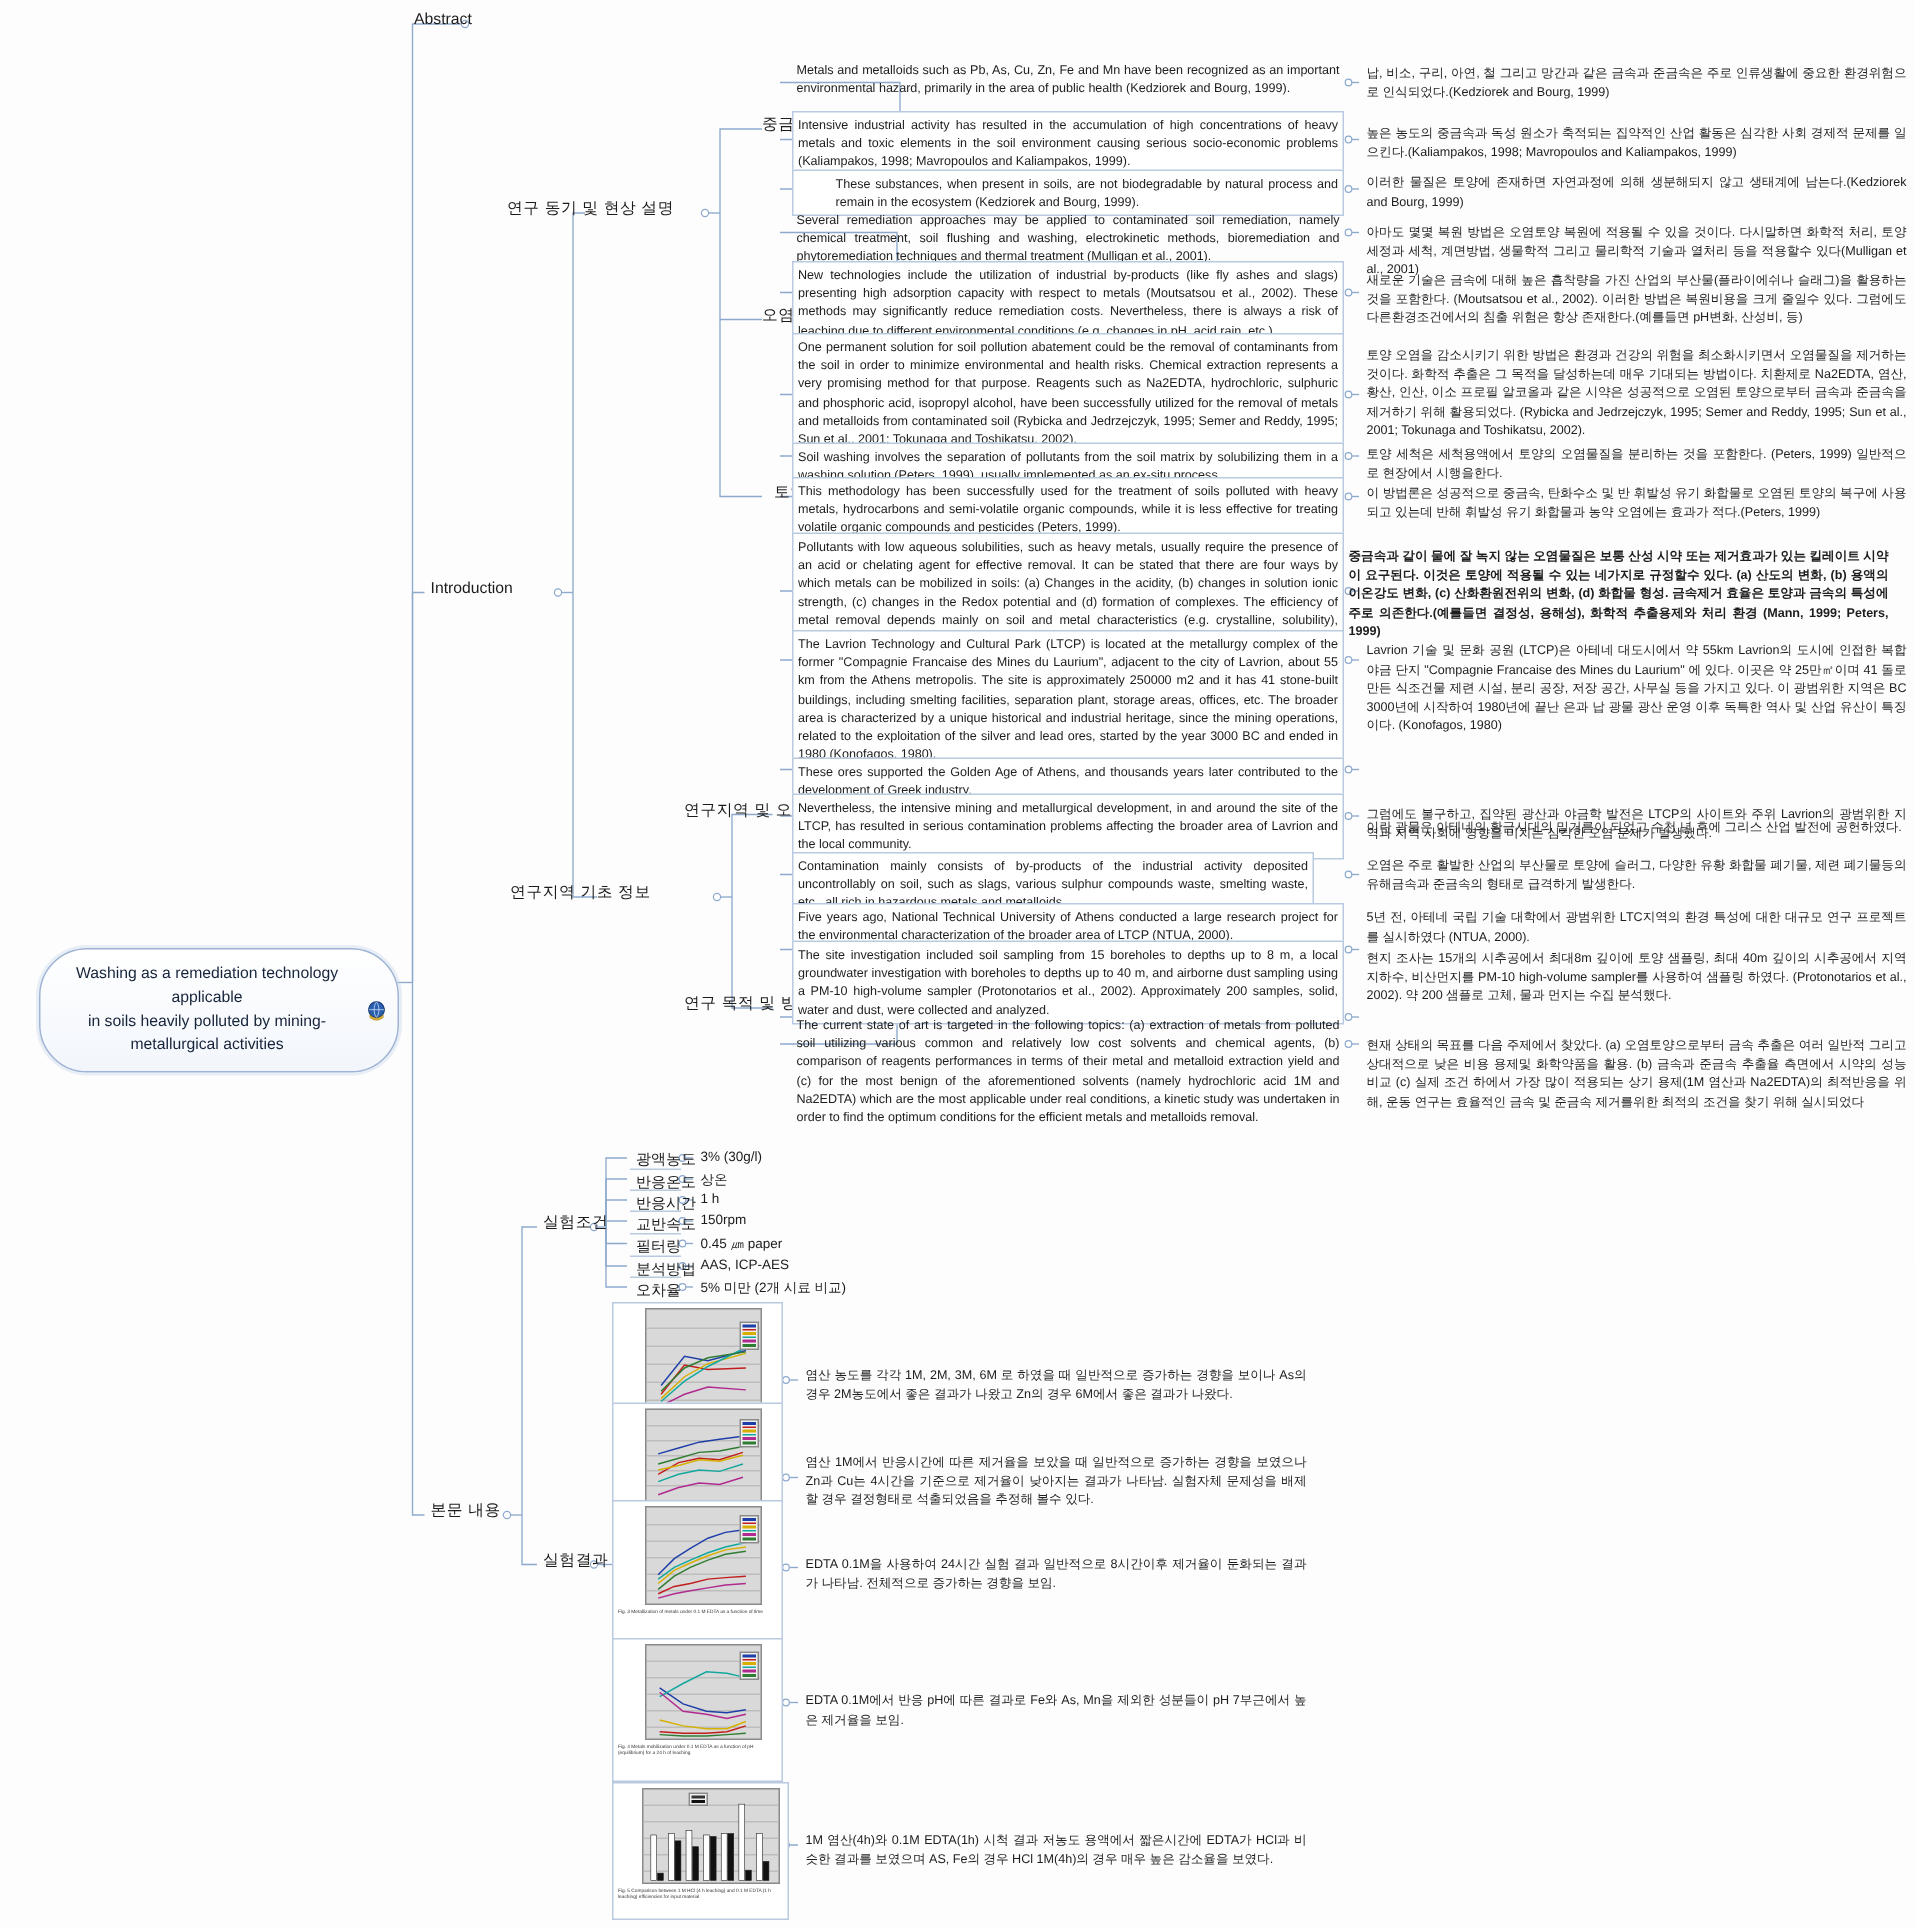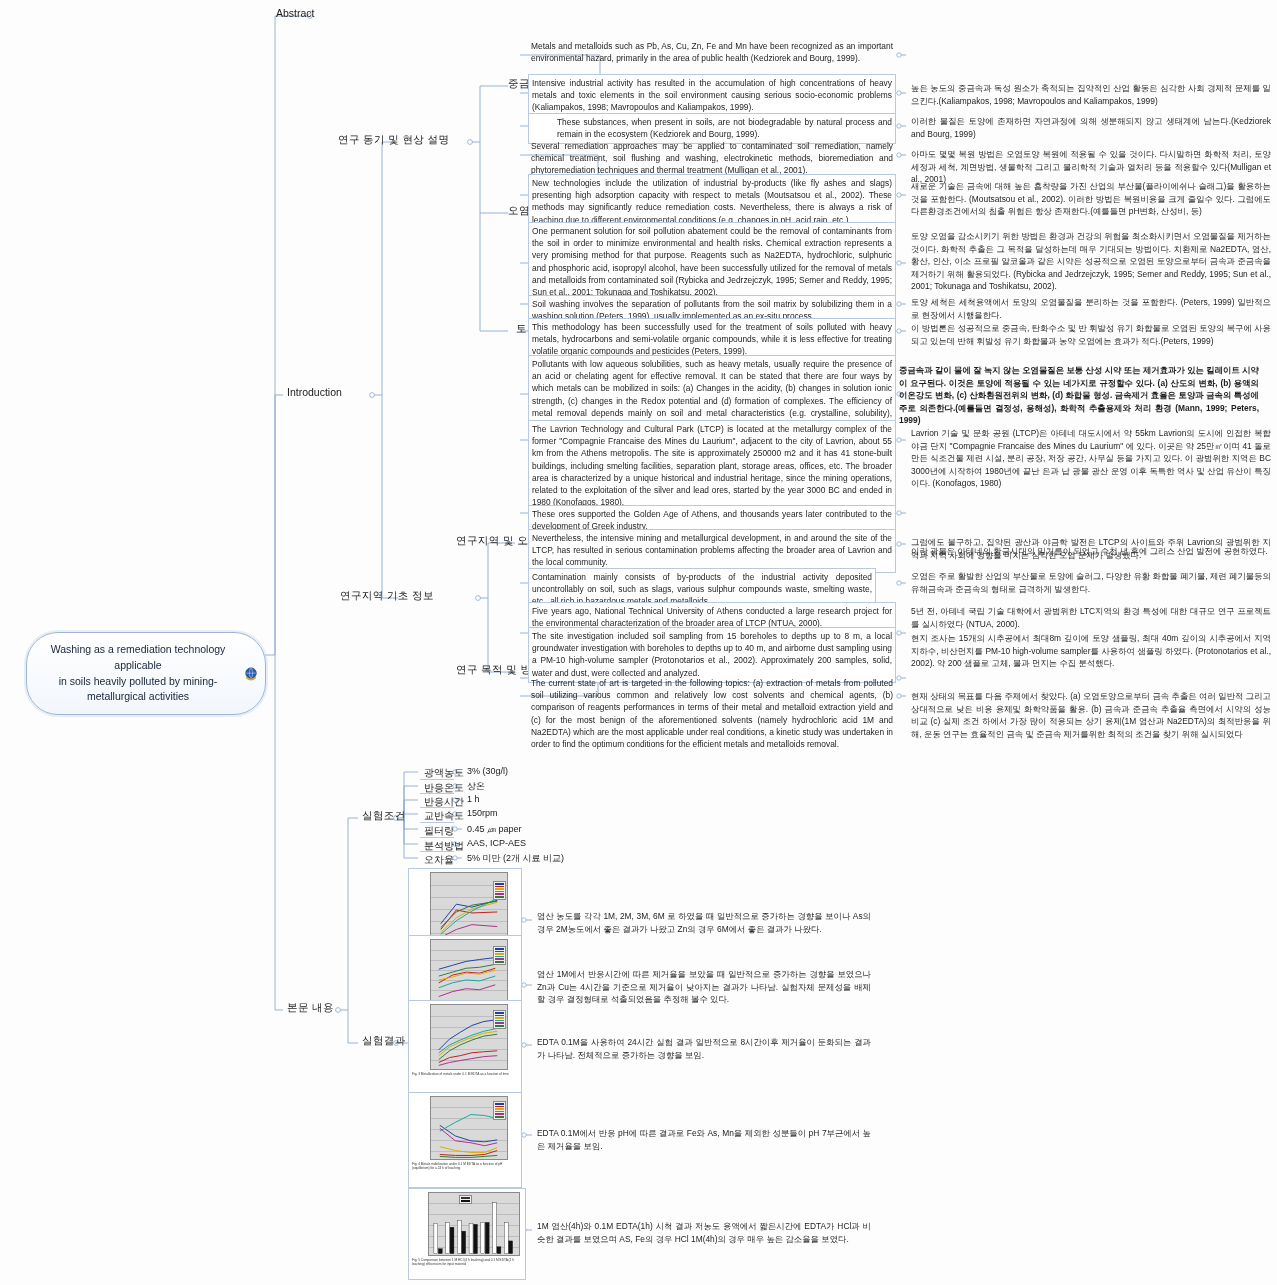--- a/index.html
+++ b/index.html
@@ -310,20 +310,21 @@
   <div class="node para boxed" style="left:528px; top:318px; width:368px;">This methodology has been successfully used for the treatment of soils polluted with heavy metals, hydrocarbons and semi-volatile organic compounds, while it is less effective for treating volatile organic compounds and pesticides (Peters, 1999).</div>
   <div class="node para boxed" style="left:528px; top:355px; width:368px;">Pollutants with low aqueous solubilities, such as heavy metals, usually require the presence of an acid or chelating agent for effective removal. It can be stated that there are four ways by which metals can be mobilized in soils: (a) Changes in the acidity, (b) changes in solution ionic strength, (c) changes in the Redox potential and (d) formation of complexes. The efficiency of metal removal depends mainly on soil and metal characteristics (e.g. crystalline, solubility), extractant chemistry and processing conditions (Mann, 1999; Peters, 1999).</div>
   <div class="node para boxed" style="left:528px; top:420px; width:368px;">The Lavrion Technology and Cultural Park (LTCP) is located at the metallurgy complex of the former "Compagnie Francaise des Mines du Laurium", adjacent to the city of Lavrion, about 55 km from the Athens metropolis. The site is approximately 250000 m2 and it has 41 stone-built buildings, including smelting facilities, separation plant, storage areas, offices, etc. The broader area is characterized by a unique historical and industrial heritage, since the mining operations, related to the exploitation of the silver and lead ores, started by the year 3000 BC and ended in 1980 (Konofagos, 1980).</div>
   <div class="node para boxed" style="left:528px; top:505px; width:368px;">These ores supported the Golden Age of Athens, and thousands years later contributed to the development of Greek industry.</div>
   <div class="node para boxed" style="left:528px; top:529px; width:368px;">Nevertheless, the intensive mining and metallurgical development, in and around the site of the LTCP, has resulted in serious contamination problems affecting the broader area of Lavrion and the local community.</div>
   <div class="node para boxed" style="left:528px; top:568px; width:348px;">Contamination mainly consists of by-products of the industrial activity deposited uncontrollably on soil, such as slags, various sulphur compounds waste, smelting waste, etc., all rich in hazardous metals and metalloids.</div>
   <div class="node para boxed" style="left:528px; top:602px; width:368px;">Five years ago, National Technical University of Athens conducted a large research project for the environmental characterization of the broader area of LTCP (NTUA, 2000).</div>
   <div class="node para boxed" style="left:528px; top:627px; width:368px;">The site investigation included soil sampling from 15 boreholes to depths up to 8 m, a local groundwater investigation with boreholes to depths up to 40 m, and airborne dust sampling using a PM-10 high-volume sampler (Protonotarios et al., 2002). Approximately 200 samples, solid, water and dust, were collected and analyzed.</div>
   <div class="node para" style="left:528px; top:675px; width:368px;">The current state of art is targeted in the following topics: (a) extraction of metals from polluted soil utilizing various common and relatively low cost solvents and chemical agents, (b) comparison of reagents performances in terms of their metal and metalloid extraction yield and (c) for the most benign of the aforementioned solvents (namely hydrochloric acid 1M and Na2EDTA) which are the most applicable under real conditions, a kinetic study was undertaken in order to find the optimum conditions for the efficient metals and metalloids removal.</div>
 
+  <div class="node para ko" style="left:908px; top:40px; width:366px;">납, 비소, 구리, 아연, 철 그리고 망간과 같은 금속과 준금속은 주로 인류생활에 중요한 환경위험으로 인식되었다.(Kedziorek and Bourg, 1999)</div>
   <div class="node para ko" style="left:908px; top:80px; width:366px;">높은 농도의 중금속과 독성 원소가 축적되는 집약적인 산업 활동은 심각한 사회 경제적 문제를 일으킨다.(Kaliampakos, 1998; Mavropoulos and Kaliampakos, 1999)</div>
   <div class="node para ko" style="left:908px; top:113px; width:366px;">이러한 물질은 토양에 존재하면 자연과정에 의해 생분해되지 않고 생태계에 남는다.(Kedziorek and Bourg, 1999)</div>
   <div class="node para ko" style="left:908px; top:146px; width:366px;">아마도 몇몇 복원 방법은 오염토양 복원에 적용될 수 있을 것이다. 다시말하면 화학적 처리, 토양 세정과 세척, 계면방법, 생물학적 그리고 물리학적 기술과 열처리 등을 적용할수 있다(Mulligan et al., 2001)</div>
   <div class="node para ko" style="left:908px; top:178px; width:366px;">새로운 기술은 금속에 대해 높은 흡착량을 가진 산업의 부산물(플라이에쉬나 슬래그)을 활용하는 것을 포함한다. (Moutsatsou et al., 2002). 이러한 방법은 복원비용을 크게 줄일수 있다. 그럼에도 다른환경조건에서의 침출 위험은 항상 존재한다.(예를들면 pH변화, 산성비, 등)</div>
   <div class="node para ko" style="left:908px; top:228px; width:366px;">토양 오염을 감소시키기 위한 방법은 환경과 건강의 위험을 최소화시키면서 오염물질을 제거하는 것이다. 화학적 추출은 그 목적을 달성하는데 매우 기대되는 방법이다. 치환제로 Na2EDTA, 염산, 황산, 인산, 이소 프로필 알코올과 같은 시약은 성공적으로 오염된 토양으로부터 금속과 준금속을 제거하기 위해 활용되었다. (Rybicka and Jedrzejczyk, 1995; Semer and Reddy, 1995; Sun et al., 2001; Tokunaga and Toshikatsu, 2002).</div>
   <div class="node para ko" style="left:908px; top:294px; width:366px;">토양 세척은 세척용액에서 토양의 오염물질을 분리하는 것을 포함한다. (Peters, 1999) 일반적으로 현장에서 시행을한다.</div>
   <div class="node para ko" style="left:908px; top:320px; width:366px;">이 방법론은 성공적으로 중금속, 탄화수소 및 반 휘발성 유기 화합물로 오염된 토양의 복구에 사용되고 있는데 반해 휘발성 유기 화합물과 농약 오염에는 효과가 적다.(Peters, 1999)</div>
   <div class="node para ko" style="left:896px; top:362px; width:366px;font-weight:bold;">중금속과 같이 물에 잘 녹지 않는 오염물질은 보통 산성 시약 또는 제거효과가 있는 킬레이트 시약이 요구된다. 이것은 토양에 적용될 수 있는 네가지로 규정할수 있다. (a) 산도의 변화, (b) 용액의 이온강도 변화, (c) 산화환원전위의 변화, (d) 화합물 형성. 금속제거 효율은 토양과 금속의 특성에 주로 의존한다.(예를들면 결정성, 용해성), 화학적 추출용제와 처리 환경 (Mann, 1999; Peters, 1999)</div>
   <div class="node para ko" style="left:908px; top:425px; width:366px;">Lavrion 기술 및 문화 공원 (LTCP)은 아테네 대도시에서 약 55km Lavrion의 도시에 인접한 복합 야금 단지 "Compagnie Francaise des Mines du Laurium" 에 있다. 이곳은 약 25만㎡이며 41 돌로 만든 식조건물 제련 시설, 분리 공장, 저장 공간, 사무실 등을 가지고 있다. 이 광범위한 지역은 BC 3000년에 시작하여 1980년에 끝난 은과 납 광물 광산 운영 이후 독특한 역사 및 산업 유산이 특징이다. (Konofagos, 1980)</div>
   <div class="node para ko" style="left:908px; top:507px; width:366px;margin-top:36px;">이란 광물은 아테네의 황금시대의 밑거름이 되었고 수천 년 후에 그리스 산업 발전에 공헌하였다.</div>

